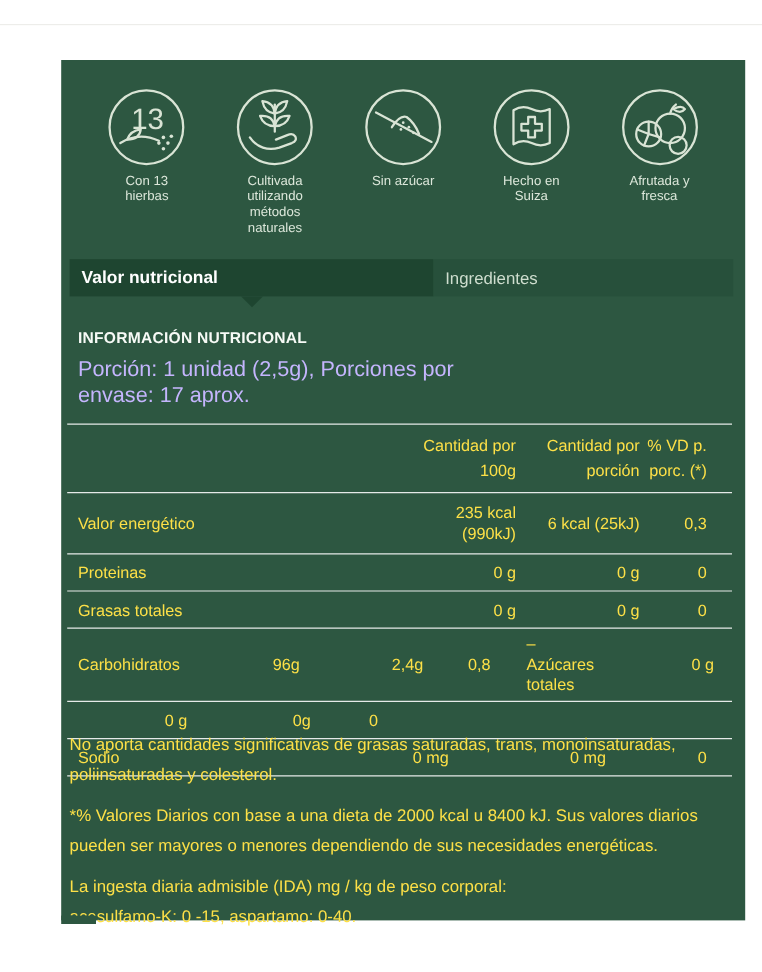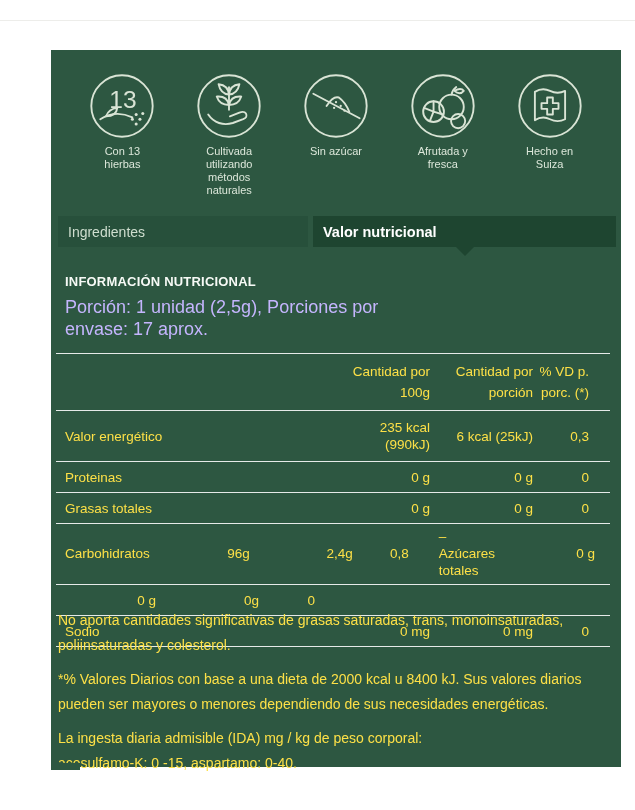--- a/index.html
+++ b/index.html
@@ -24,21 +24,21 @@
   .tab-pointer { position:absolute; left:calc(50% - 9px); top:31px; width:0; height:0;
                  border-left:9px solid transparent; border-right:9px solid transparent; border-top:9px solid #1e4530; }
 
   
   .content { position:absolute; top:224px; left:14px; right:25px; }
   .nt-title { font-size:13px; font-weight:bold; color:#f7faf6; letter-spacing:.2px; }
   .serving { margin-top:7px; font-size:18px; line-height:22px; color:#c4b5fd; }
 
   .ntable { margin-top:13px; margin-left:-9px; margin-right:-14px; font-size:13.5px; color:#fde047; }
   .trow { display:flex; align-items:center; border-top:1px solid rgba(255,255,255,.88); padding:6px 0; }
-  .trow:last-child { border-bottom:1px solid rgba(255,255,255,.88); }
+  .trow:last-child { border-bottom:1px solid rgba(255,255,255,.88);gap:28px; }
   .cell-label { flex:1; padding-left:9px; line-height:17px; }
   .c1 { width:100px; text-align:right; line-height:17px; }
   .c2 { width:103px; text-align:right; line-height:17px; }
   .c3 { width:56px; text-align:right; margin-right:21px; line-height:17px; }
   .thead { padding:7px 0; }
   .thead div { line-height:21px; }
   .row-tall { padding:8px 0; }
   .row-mid { padding:6.5px 0; }
   .group { display:flex; width:100%; align-items:center; }
   .group-lines { line-height:21px; }
@@ -94,47 +94,47 @@
           <circle cx="41" cy="36" r="1.2" fill="#d9e4d5" stroke="none"></circle>
           <circle cx="34" cy="38" r="1.2" fill="#d9e4d5" stroke="none"></circle>
           <circle cx="45" cy="41" r="1.2" fill="#d9e4d5" stroke="none"></circle>
         </svg>
         <div class="feature-label">Sin azúcar</div>
       </div>
 
       <div class="feature">
         <svg viewBox="0 0 72 72" fill="none" stroke="#d9e4d5" stroke-width="2" stroke-linecap="round" stroke-linejoin="round">
           <circle cx="36" cy="36" r="32.5"></circle>
+          <path d="M20,21 q8,-5 16,-1 q8,4 16,0 L52,50 q-8,4 -16,0 q-8,-4 -16,1 Z"></path>
+          <path d="M33,27 h6 v6 h6 v6 h-6 v6 h-6 v-6 h-6 v-6 h6 z"></path>
+        </svg>
+        <div class="feature-label">Hecho en Suiza</div>
+      </div>
+
+      <div class="feature">
+        <svg viewBox="0 0 72 72" fill="none" stroke="#d9e4d5" stroke-width="2" stroke-linecap="round" stroke-linejoin="round">
+          <circle cx="36" cy="36" r="32.5"></circle>
           <circle cx="26" cy="42" r="11"></circle>
           <path d="M26,42 L26,31 M26,42 L16,38 M26,42 L22,52 M26,42 L36,45"></path>
           <circle cx="45" cy="37" r="13"></circle>
           <path d="M45,24 q1,-5 5,-8"></path>
           <path d="M48,20 q7,-4 10,0 q-4,5 -10,0 z"></path>
           <circle cx="52" cy="52" r="7.5"></circle>
         </svg>
         <div class="feature-label">Afrutada y fresca</div>
       </div>
-
-      <div class="feature">
-        <svg viewBox="0 0 72 72" fill="none" stroke="#d9e4d5" stroke-width="2" stroke-linecap="round" stroke-linejoin="round">
-          <circle cx="36" cy="36" r="32.5"></circle>
-          <path d="M20,21 q8,-5 16,-1 q8,4 16,0 L52,50 q-8,4 -16,0 q-8,-4 -16,1 Z"></path>
-          <path d="M33,27 h6 v6 h6 v6 h-6 v6 h-6 v-6 h-6 v-6 h6 z"></path>
-        </svg>
-        <div class="feature-label">Hecho en Suiza</div>
-      </div>
     </div>
 
     <div class="tabs">
-      <div class="tab tab-ingredients">
-        <span>Ingredientes</span>
-      </div>
       <div class="tab tab-nutrition">
         <span>Valor nutricional</span>
         <div class="tab-pointer"></div>
+      </div>
+      <div class="tab tab-ingredients">
+        <span>Ingredientes</span>
       </div>
     </div>
 
     <div class="content">
       <div class="nt-title">INFORMACIÓN NUTRICIONAL</div>
       <div class="serving">
         <div>Porción: 1 unidad (2,5g), Porciones por</div>
         <div>envase: 17 aprox.</div>
       </div>
 

